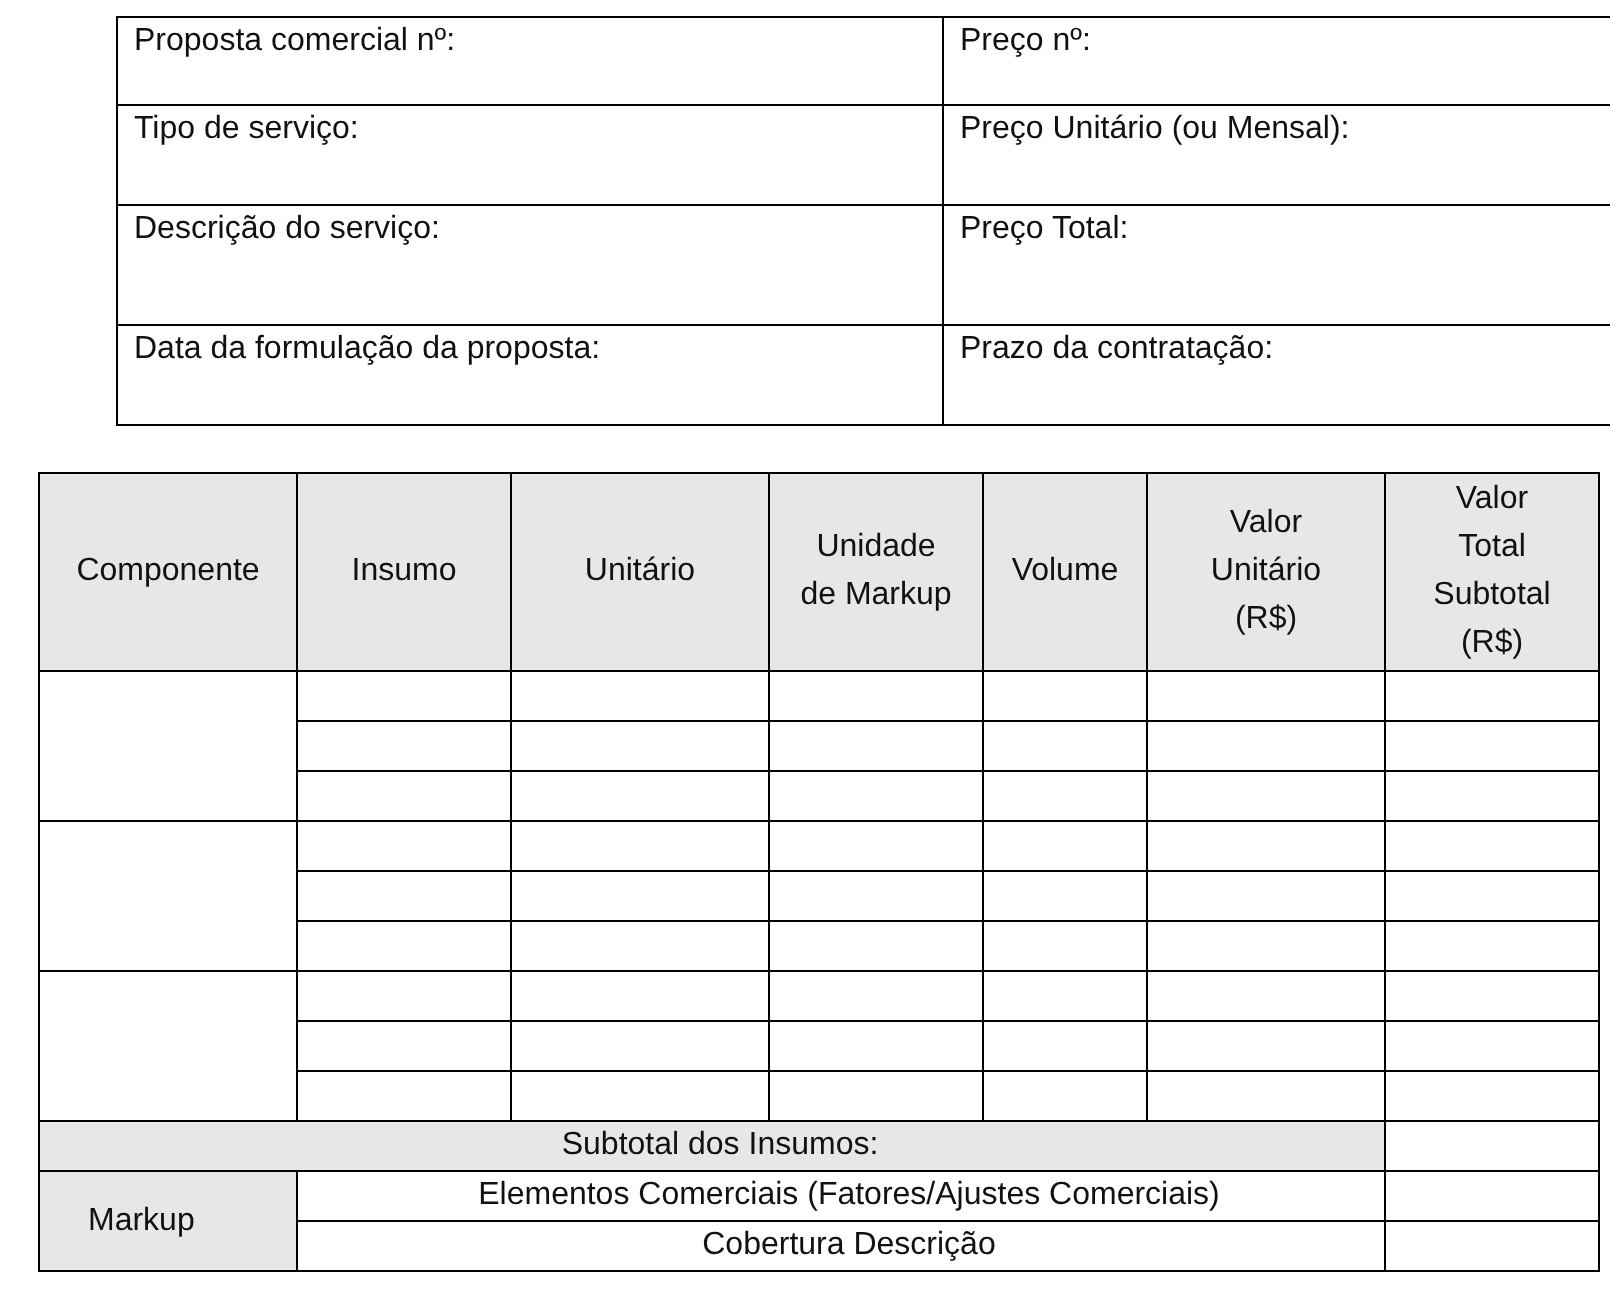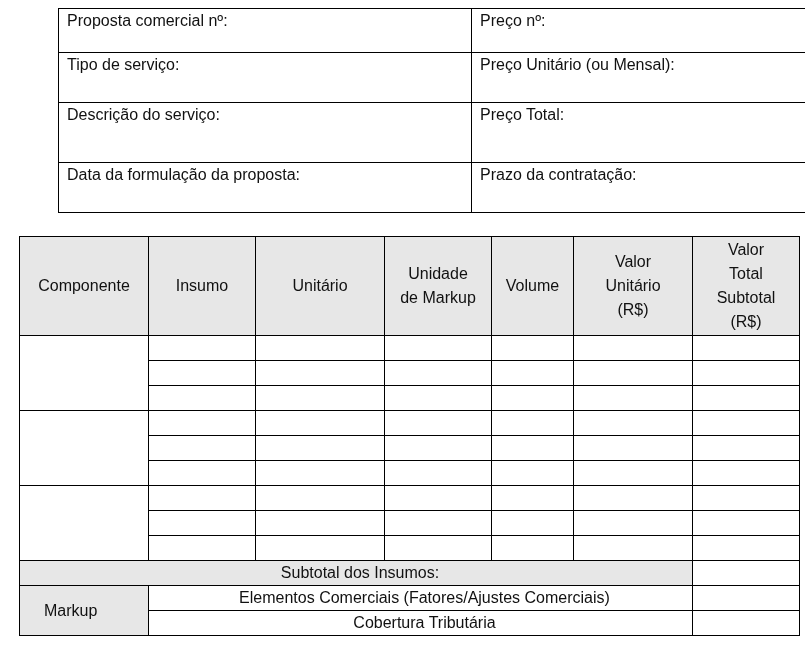--- a/index.html
+++ b/index.html
@@ -167,17 +167,17 @@
       <td colspan="6" class="gray label">Subtotal dos Insumos:</td>
       <td></td>
     </tr>
 
     <tr>
       <td rowspan="2" class="gray markup">Markup</td>
       <td colspan="5" class="label">Elementos Comerciais (Fatores/Ajustes Comerciais)</td>
       <td></td>
     </tr>
     <tr>
-      <td colspan="5" class="label">Cobertura Tributária</td>
+      <td colspan="5" class="label">Cobertura Descrição</td>
       <td></td>
     </tr>
   </tbody>
 </table>
 
 </body></html>

